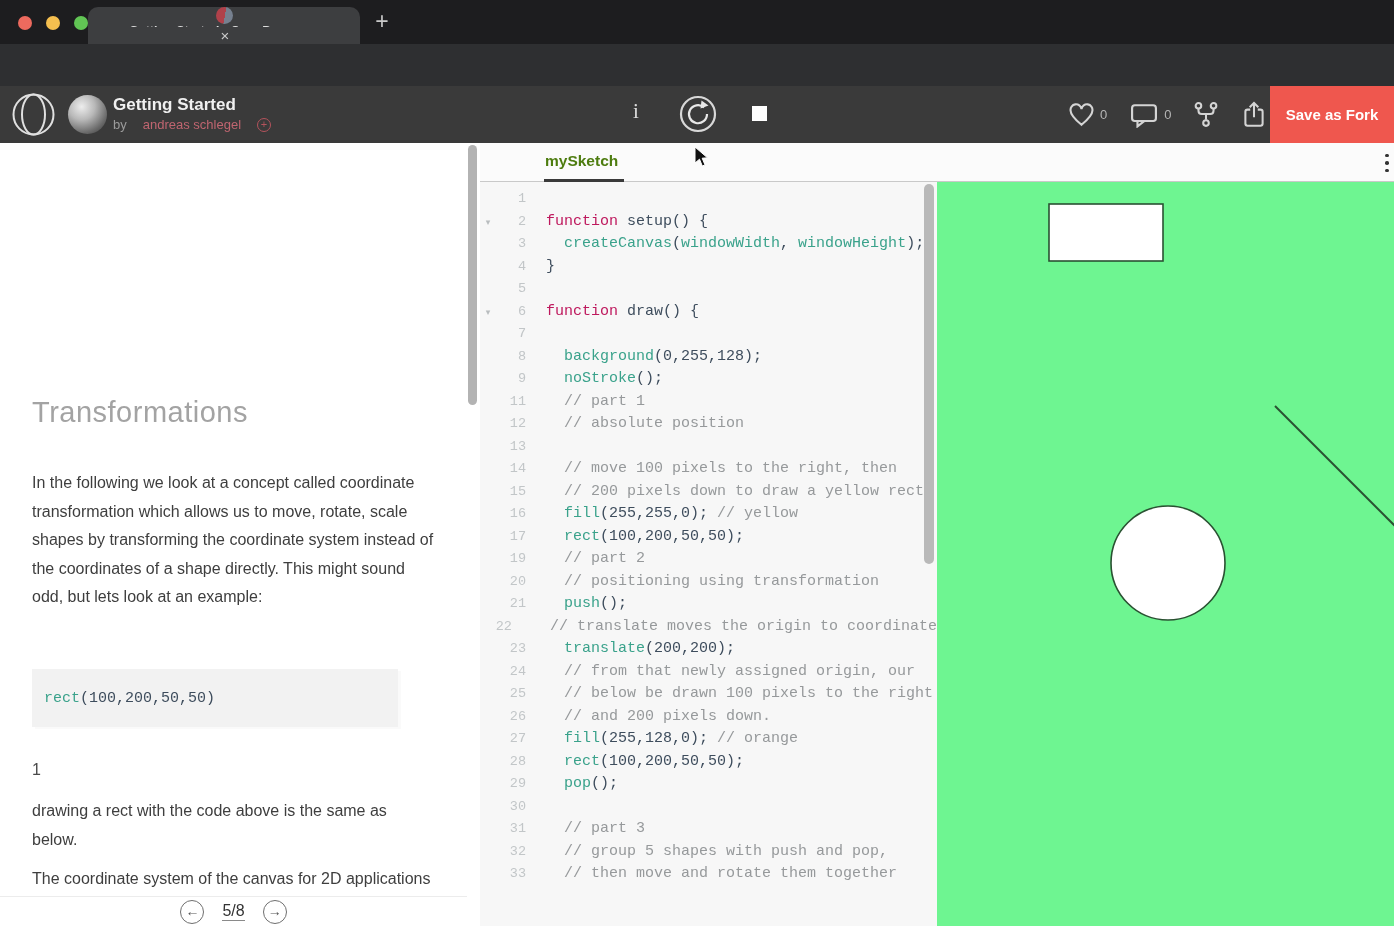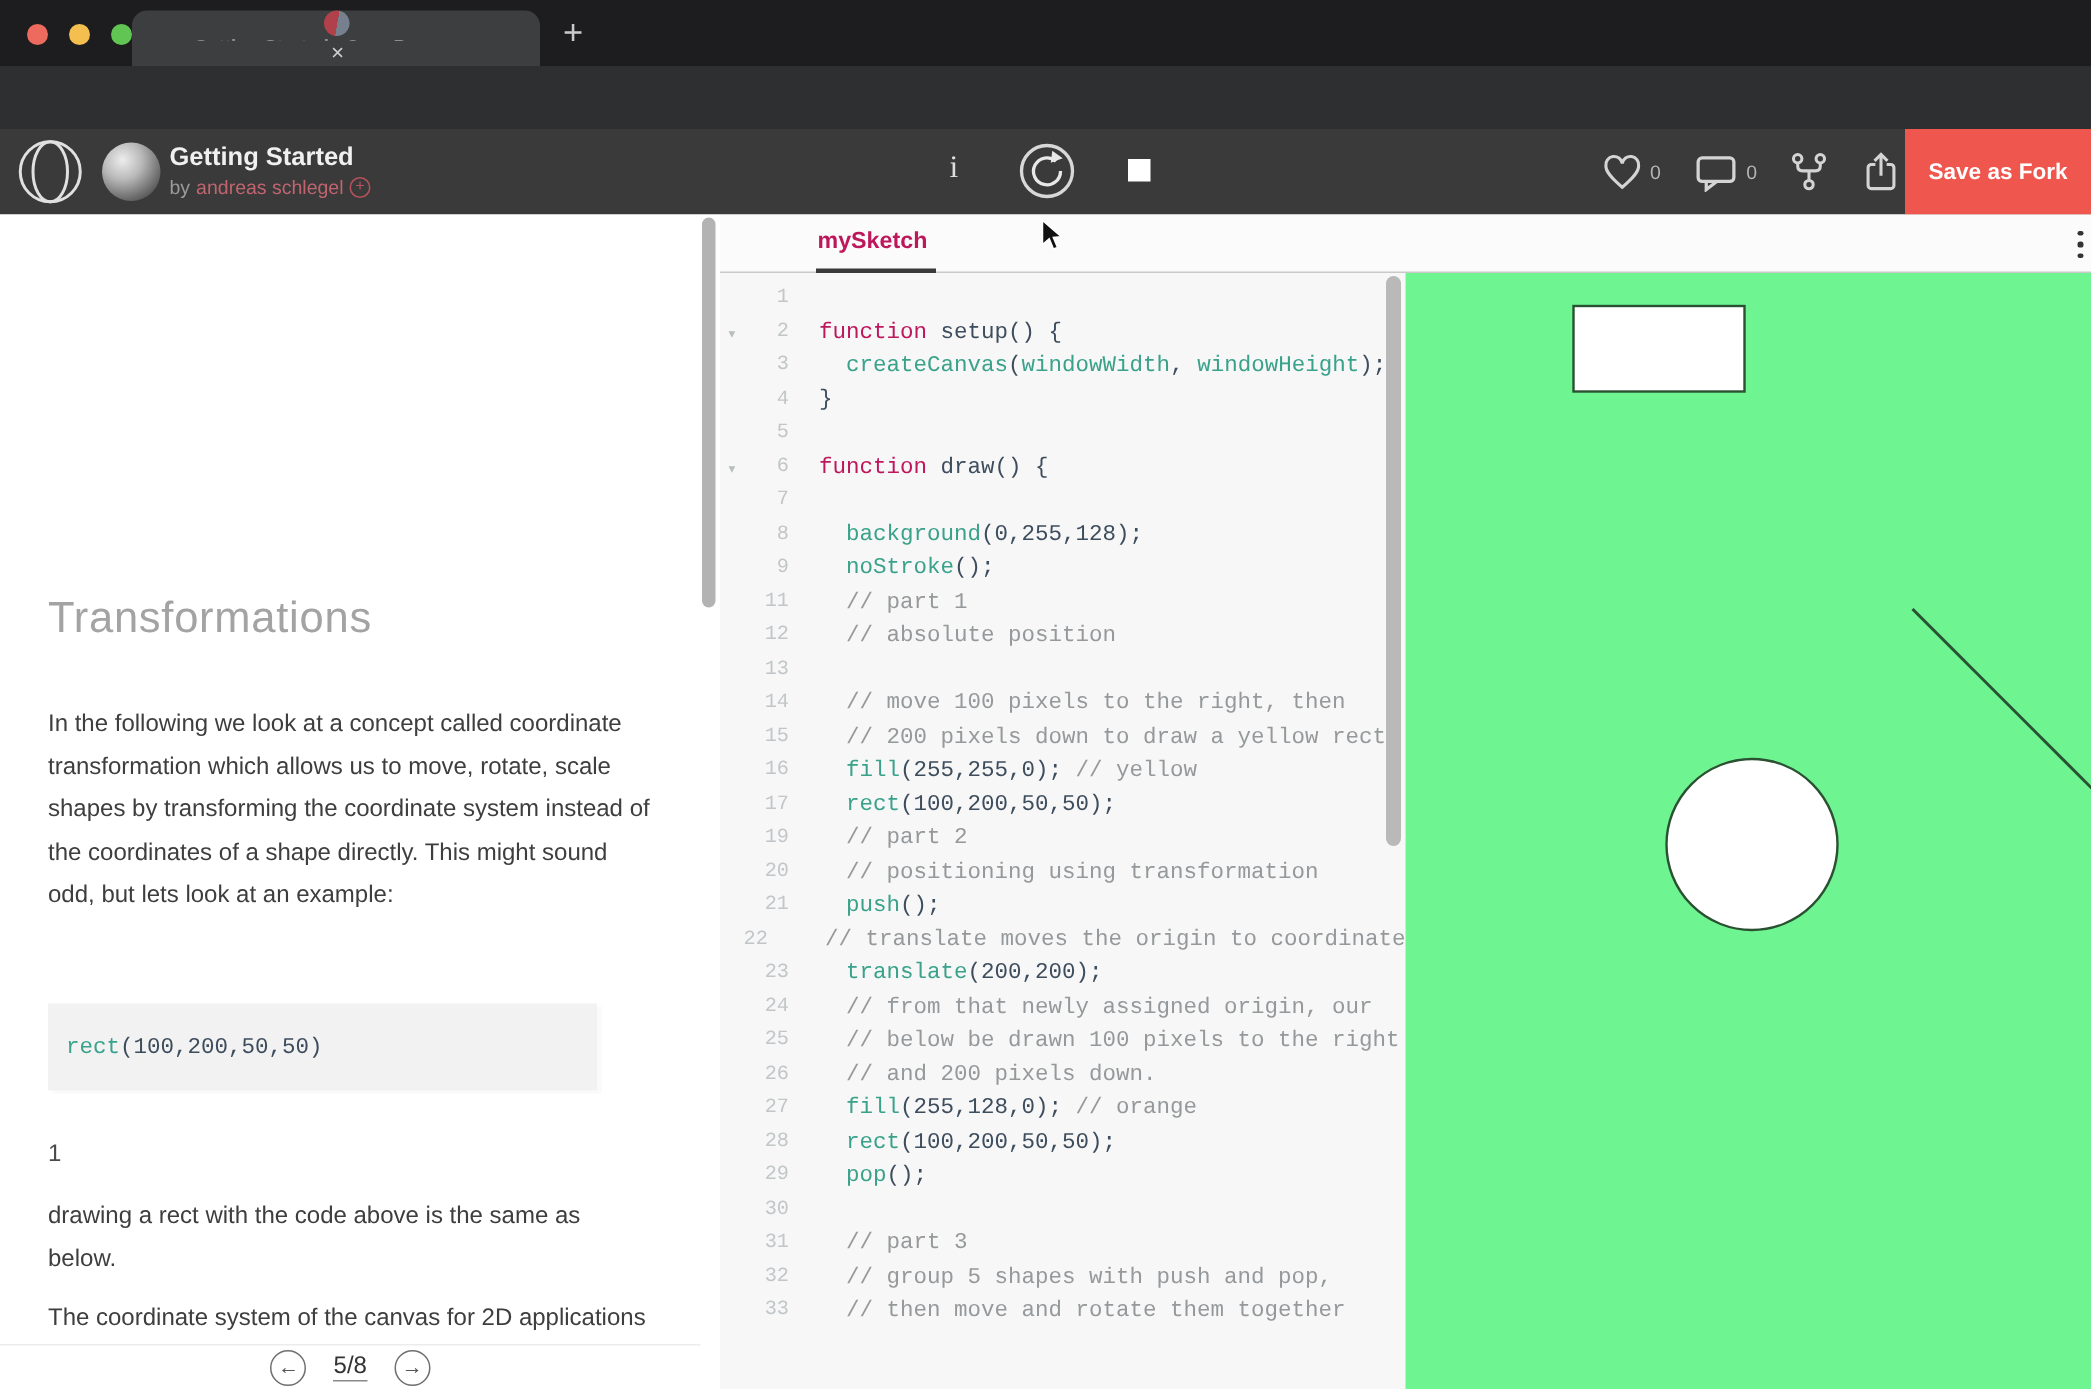--- a/index.html
+++ b/index.html
@@ -36,21 +36,21 @@
   .avatar-btn { position:absolute; left:1326px; top:51px; width:26px; height:26px; border-radius:50%; background:#e8e8e8;
     display:flex; align-items:center; justify-content:center; }
   .kebab { position:absolute; left:1369px; top:52px; width:14px; height:24px; display:flex; flex-direction:column; align-items:center; justify-content:center; gap:3px; }
   .kebab i, .kebab2 i { width:3.5px; height:3.5px; border-radius:50%; background:#cfcfcf; display:block; }
   
   .opheader { position:absolute; left:0; top:86px; width:1394px; height:57px; background:#3a3a3a; }
   .oplogo { position:absolute; left:10px; top:5px; }
   .op-avatar { position:absolute; left:68px; top:9px; width:39px; height:39px; border-radius:50%;
     background:radial-gradient(circle at 35% 30%, #ededed 0%, #b9b9b9 35%, #6b6b6b 70%, #2e2e2e 100%); }
   .op-title { position:absolute; left:113px; top:9px; color:#f0f0f0; font-size:17px; font-weight:bold; }
-  .op-byline { position:absolute; left:113px; top:31px; font-size:13px; color:#9b9b9b; display:flex; align-items:center; gap:4px;}
+  .op-byline { position:absolute; left:113px; top:31px; font-size:13px; color:#9b9b9b; display:flex; align-items:center; gap:16px;}
   .op-author { color:#c06570; }
   .plus-circ { width:14px; height:14px; border:1.4px solid #b4535c; border-radius:50%; color:#b4535c;
     font-size:11px; line-height:11px; text-align:center; display:inline-block; }
   .op-info { position:absolute; left:628px; top:13px; color:#dedede; font-size:21px; font-family:"Liberation Serif",serif; width:16px; text-align:center; }
   .op-restart { position:absolute; left:678px; top:8px; }
   .op-stop { position:absolute; left:752px; top:20px; width:15px; height:15px; background:#fff; }
   .op-count { color:#b5b5b5; font-size:13px; }
   .sociobar { position:absolute; left:1068px; top:0; height:57px; display:flex; align-items:center; gap:10px; }
   .sociobar .grp { display:flex; align-items:center; gap:5px; margin-right:12px; }
   .savefork { position:absolute; left:1270px; top:0; width:124px; height:57px; background:#ef574e; border:none;
@@ -67,21 +67,21 @@
   .caption { position:absolute; left:32px; top:618px; font-size:16px; color:#4a4a4a; }
   .pager { position:absolute; left:0; bottom:0; width:467px; height:30px; border-top:1px solid #ececec;
     background:#fff; display:flex; align-items:center; justify-content:center; gap:18px; }
   .pager-btn { width:24px; height:24px; border:1.6px solid #6f6f6f; border-radius:50%; color:#555;
     font-size:14px; line-height:21px; text-align:center; background:#fff; }
   .pager-label { font-size:16px; color:#333; border-bottom:1px solid #8a8a8a; line-height:18px; }
   .tut-scroll { position:absolute; left:468px; top:145px; width:9px; height:260px; border-radius:5px; background:#b3b3b3; }
   
   .tabbar { position:absolute; left:480px; top:143px; width:914px; height:39px; background:#fbfbfb; border-bottom:1px solid #c9c9c9; }
   .sketchtab { position:absolute; left:545px; top:143px; height:39px; }
-  .sketchtab .lbl { font-size:15.5px; font-weight:bold; color:#be185d; line-height:36px;margin-top:24px; }
+  .sketchtab .lbl { font-size:15.5px; font-weight:bold; color:#4d7c0f; line-height:36px;margin-top:24px; }
   .sketchtab .underline { position:absolute; left:-1px; bottom:0; width:80px; height:3px; background:#3a3a3a; }
   .kebab2 { position:absolute; left:1381px; top:150px; width:12px; height:26px; display:flex; flex-direction:column; align-items:center; justify-content:center; gap:4px; }
   .kebab2 i { background:#333; }
   .codearea { position:absolute; left:480px; top:182px; width:457px; height:744px; background:#f7f7f7; overflow:hidden; padding-top:6px; }
   .row { display:flex; height:22.5px; line-height:22.5px; font-family:"Liberation Mono",monospace; font-size:15px; white-space:pre; }
   .fold { width:16px; text-align:center; color:#b9bdbf; font-size:9px; font-family:"Liberation Sans",sans-serif; }
   .lno { width:30px; text-align:right; color:#c2c6c8; font-size:13.5px; }
   .ct { margin-left:20px; }
   .tk-k { color:#be185d; } .tk-f { color:#3aa28b; } .tk-p { color:#3e4d5d; } .tk-c { color:#96999b; }
   .ed-scroll { position:absolute; left:924px; top:184px; width:10px; height:380px; border-radius:5px; background:#b9b9b9; }

